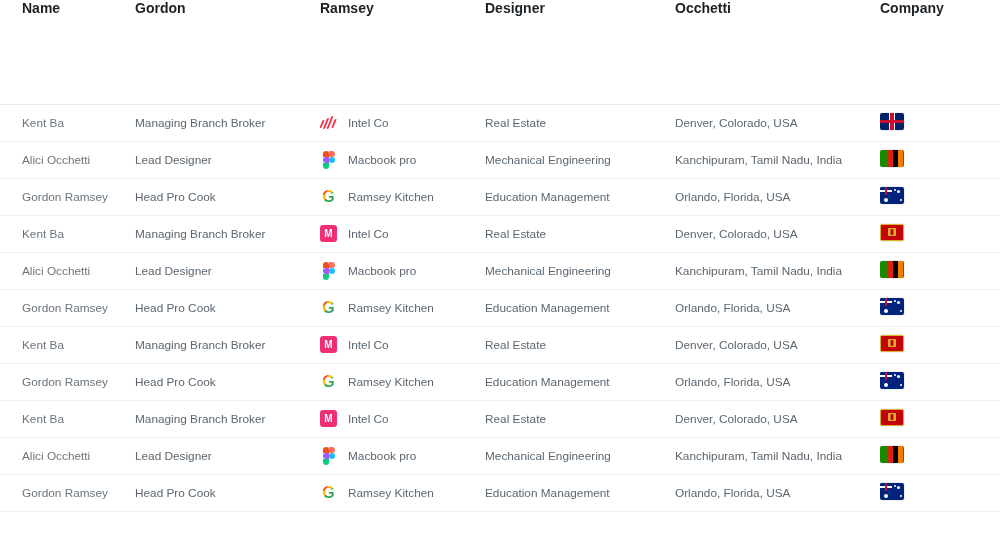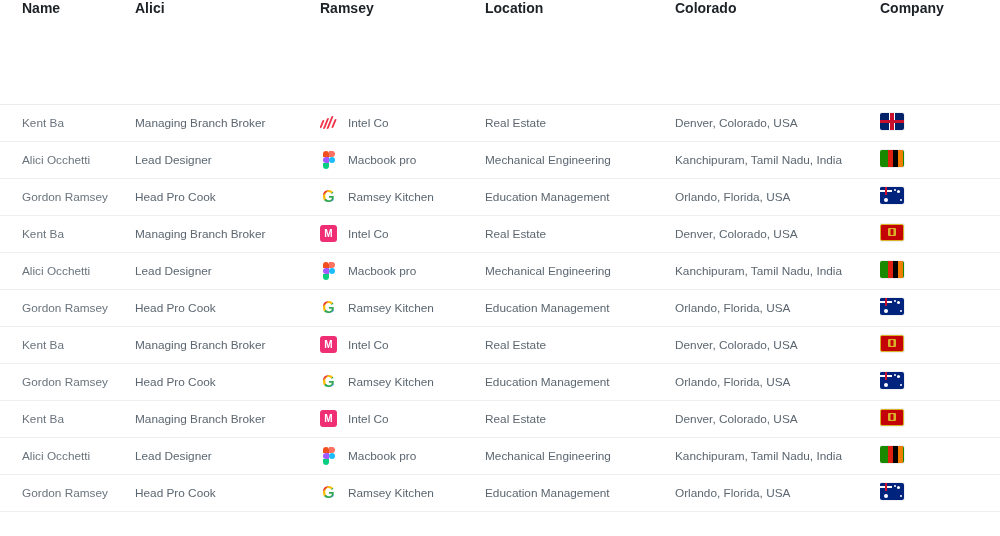--- a/index.html
+++ b/index.html
@@ -207,24 +207,24 @@
       <col class="col-name">
       <col class="col-title">
       <col class="col-company">
       <col class="col-industry">
       <col class="col-location">
       <col class="col-country">
     </colgroup>
     <thead>
       <tr>
         <th>Name</th>
-        <th>Alici</th>
+        <th>Gordon</th>
         <th>Ramsey</th>
-        <th>Location</th>
-        <th>Colorado</th>
+        <th>Designer</th>
+        <th>Occhetti</th>
         <th>Company</th>
       </tr>
       <tr class="head-row-border">
         <td colspan="6"></td>
       </tr>
     </thead>
     <tbody id="table-body">
         <tr>
           <td class="c-name">Kent Ba</td>
           <td>Managing Branch Broker</td>

